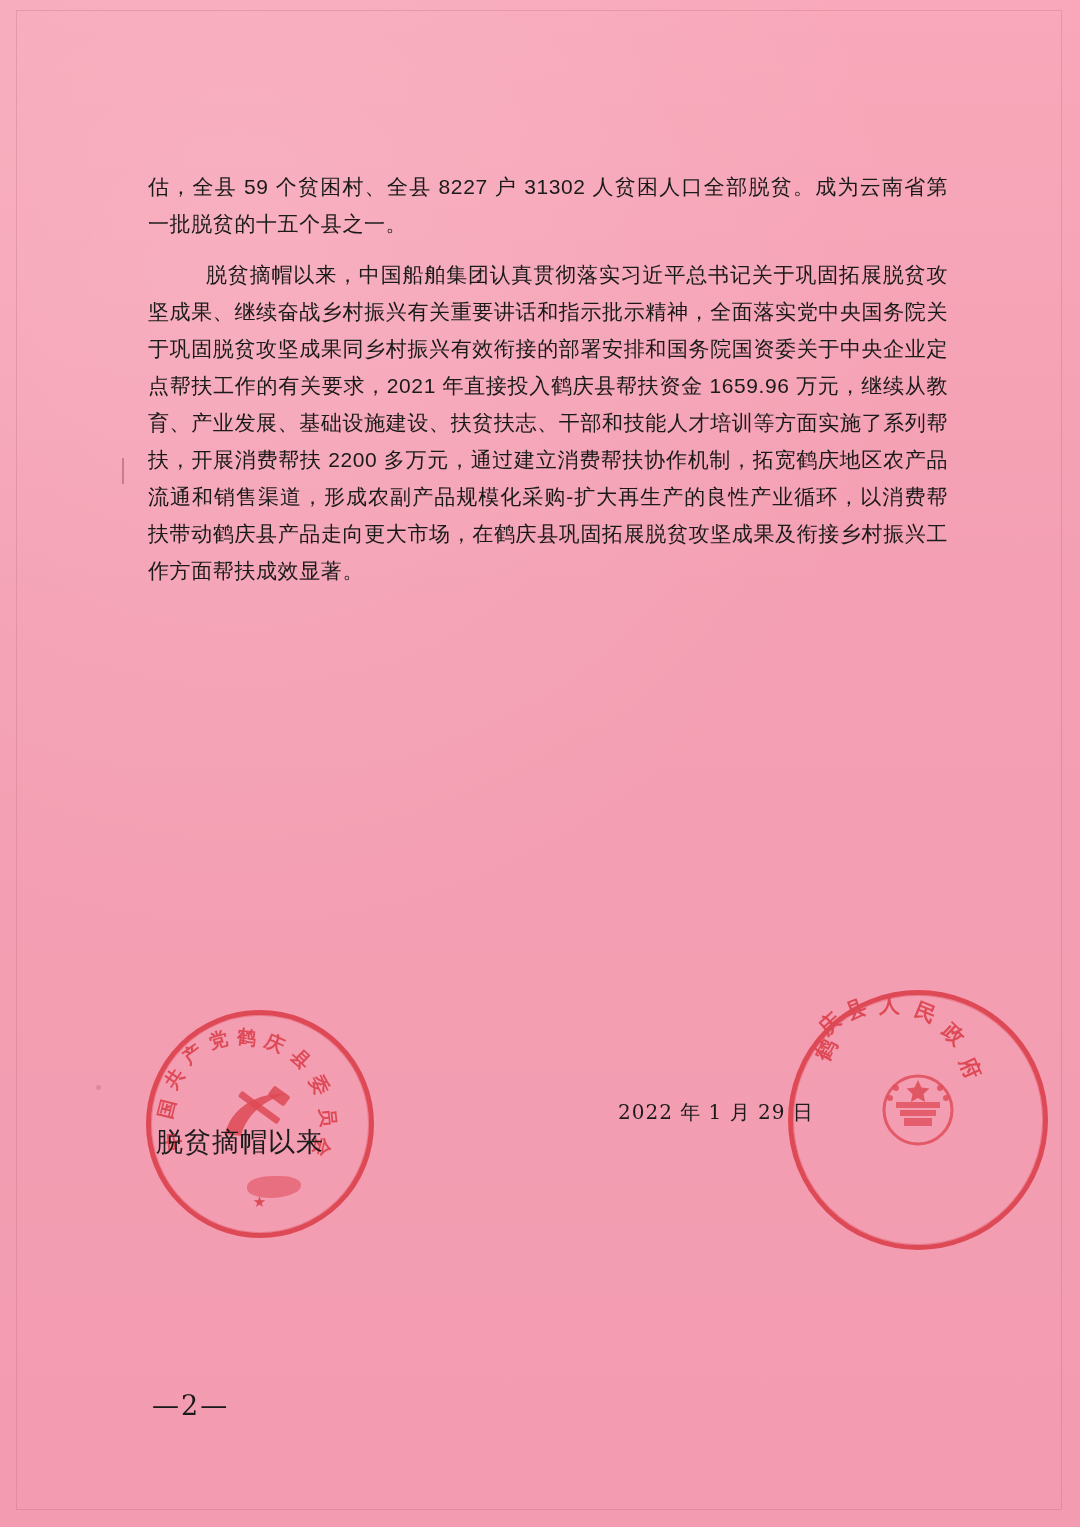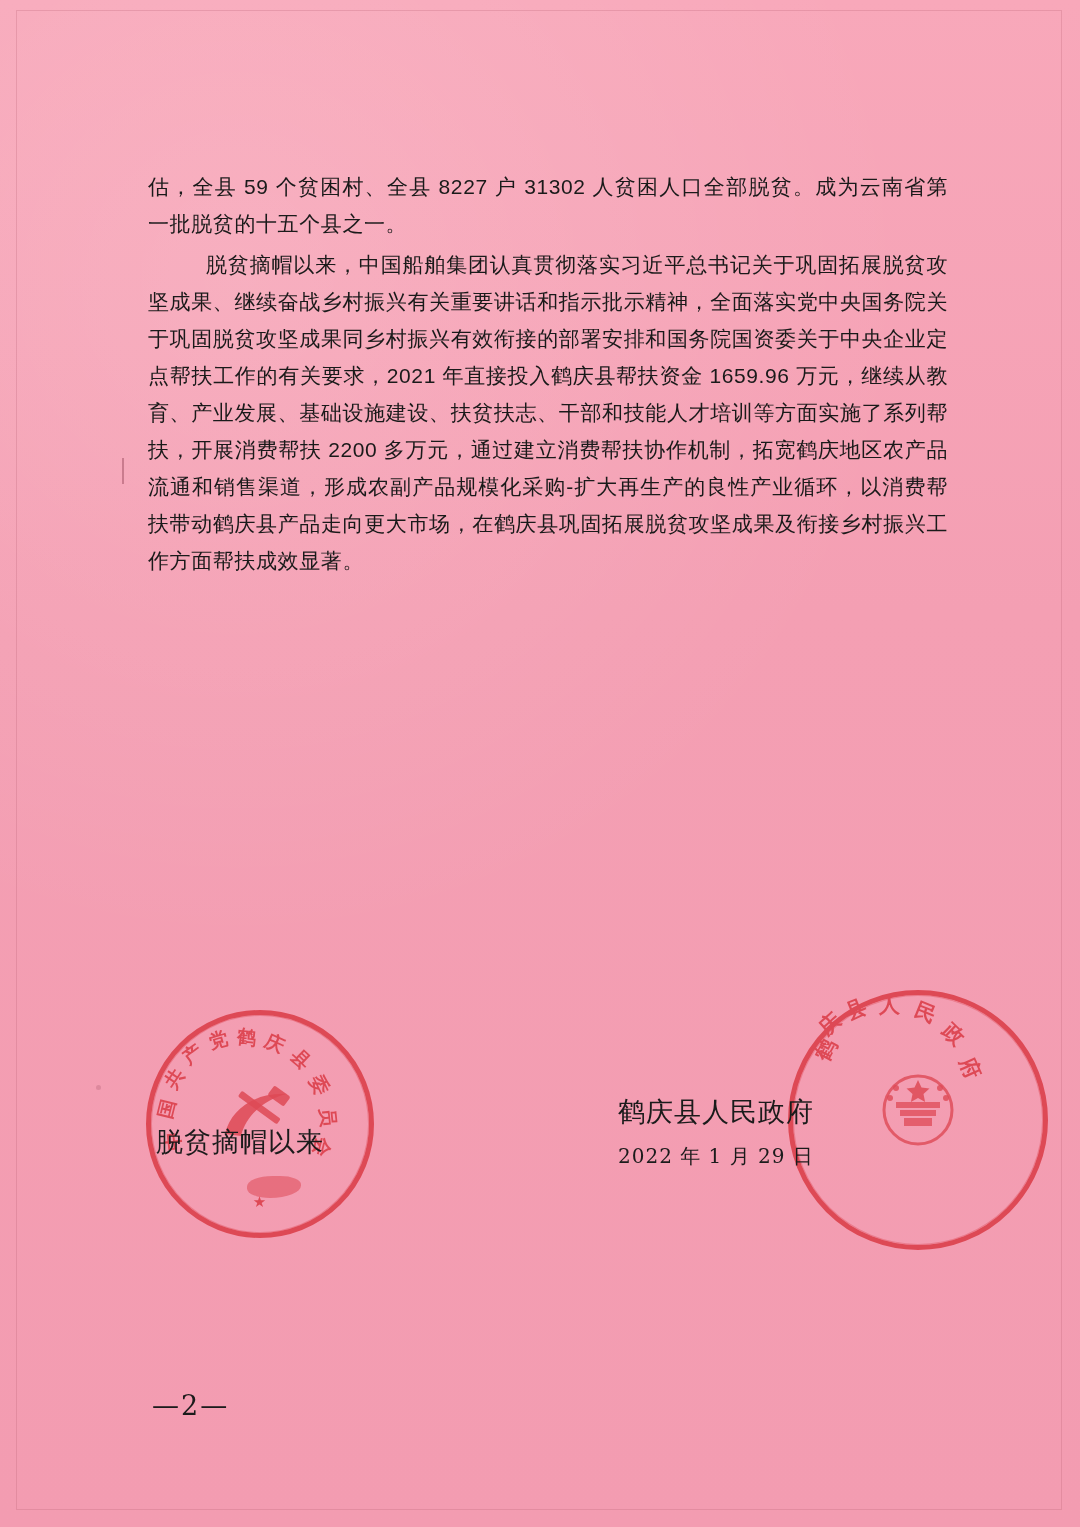--- a/index.html
+++ b/index.html
@@ -47,21 +47,21 @@
     font-size: 21px;
     line-height: 37px;
     color: #1a1a1a;
     text-align: justify;
     text-justify: inter-ideograph;
     letter-spacing: 0.6px;
     margin: 0 0 0 0;
     font-family: Liberation Sans, sans-serif;
   }
   .para + .para {
-    margin-top: 4px;
+    margin-top: 14px;
   }
   .indent {
     text-indent: 58px;
   }
   
   #sign-area {
     position: absolute;
     left: 148px;
     top: 1080px;
     width: 810px;
@@ -251,21 +251,20 @@
         <div class="seal-text">
           <span class="seal-char" style="left:22px;top:40px;transform:rotate(-62deg);font-size:21px;">鹤</span>
           <span class="seal-char" style="left:26px;top:14px;transform:rotate(-42deg);font-size:21px;">庆</span>
           <span class="seal-char" style="left:52px;top:0px;transform:rotate(-22deg);font-size:21px;">县</span>
           <span class="seal-char" style="left:86px;top:-4px;transform:rotate(0deg);font-size:21px;">人</span>
           <span class="seal-char" style="left:122px;top:4px;transform:rotate(22deg);font-size:21px;">民</span>
           <span class="seal-char" style="left:150px;top:26px;transform:rotate(44deg);font-size:21px;">政</span>
           <span class="seal-char" style="left:166px;top:60px;transform:rotate(66deg);font-size:21px;">府</span>
         </div>
       </div>
-      <div class="sign-label">鹤庆县人民政府</div>
       <div class="sign-date">2022 年 1 月 29 日</div>
     </div>
 
   </div>
 
   <div id="page-number">—2—</div>
 
 </div>
 
 </body></html>

